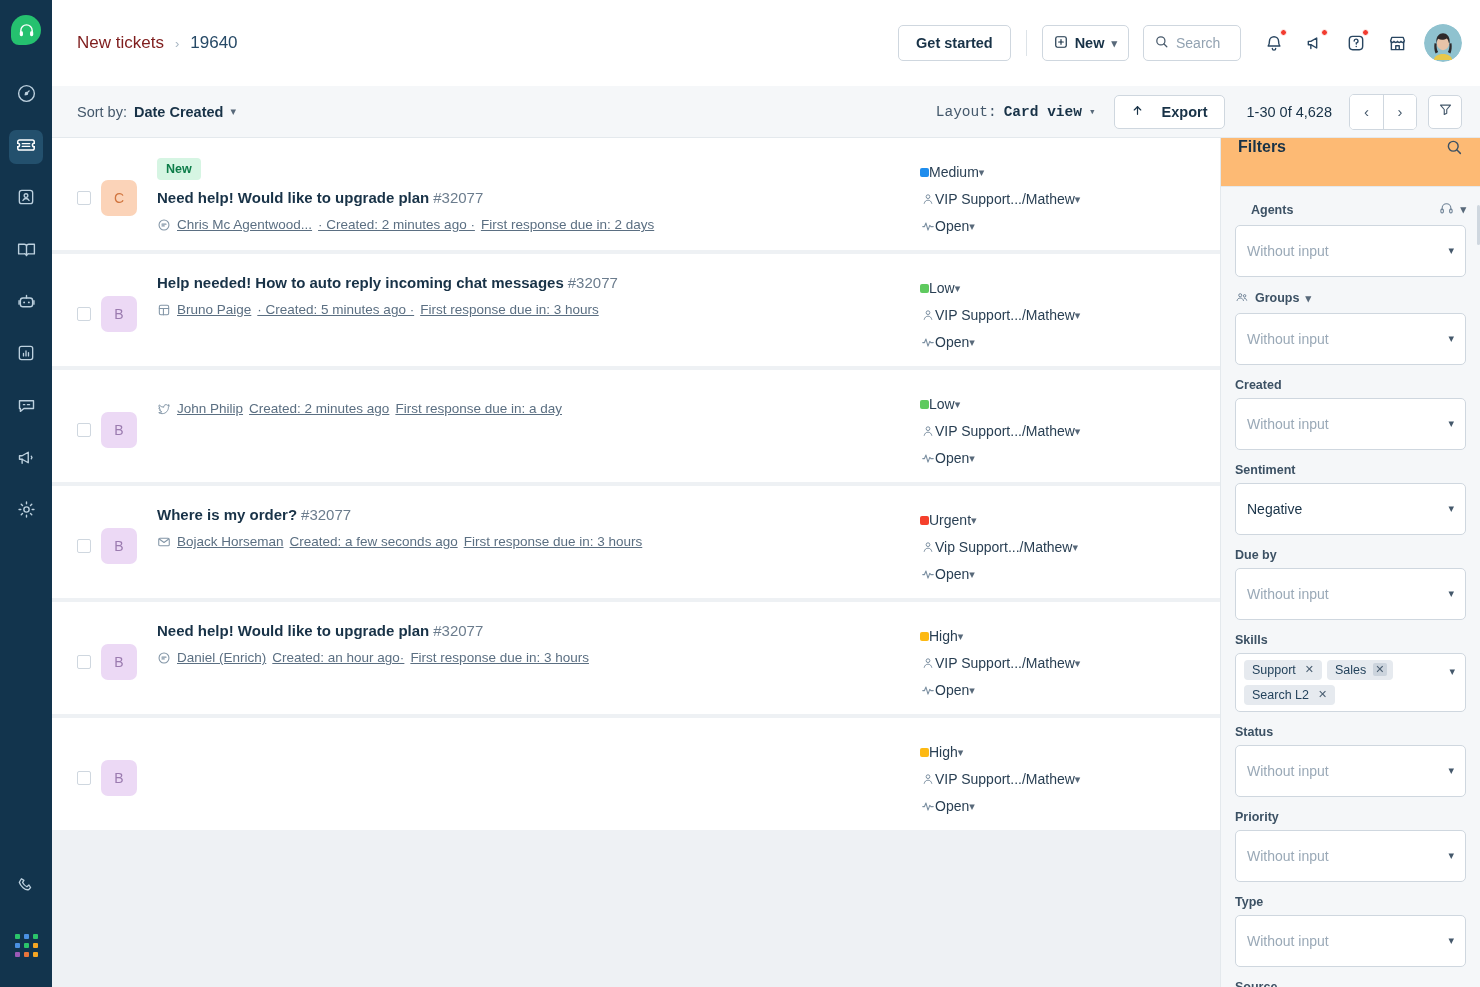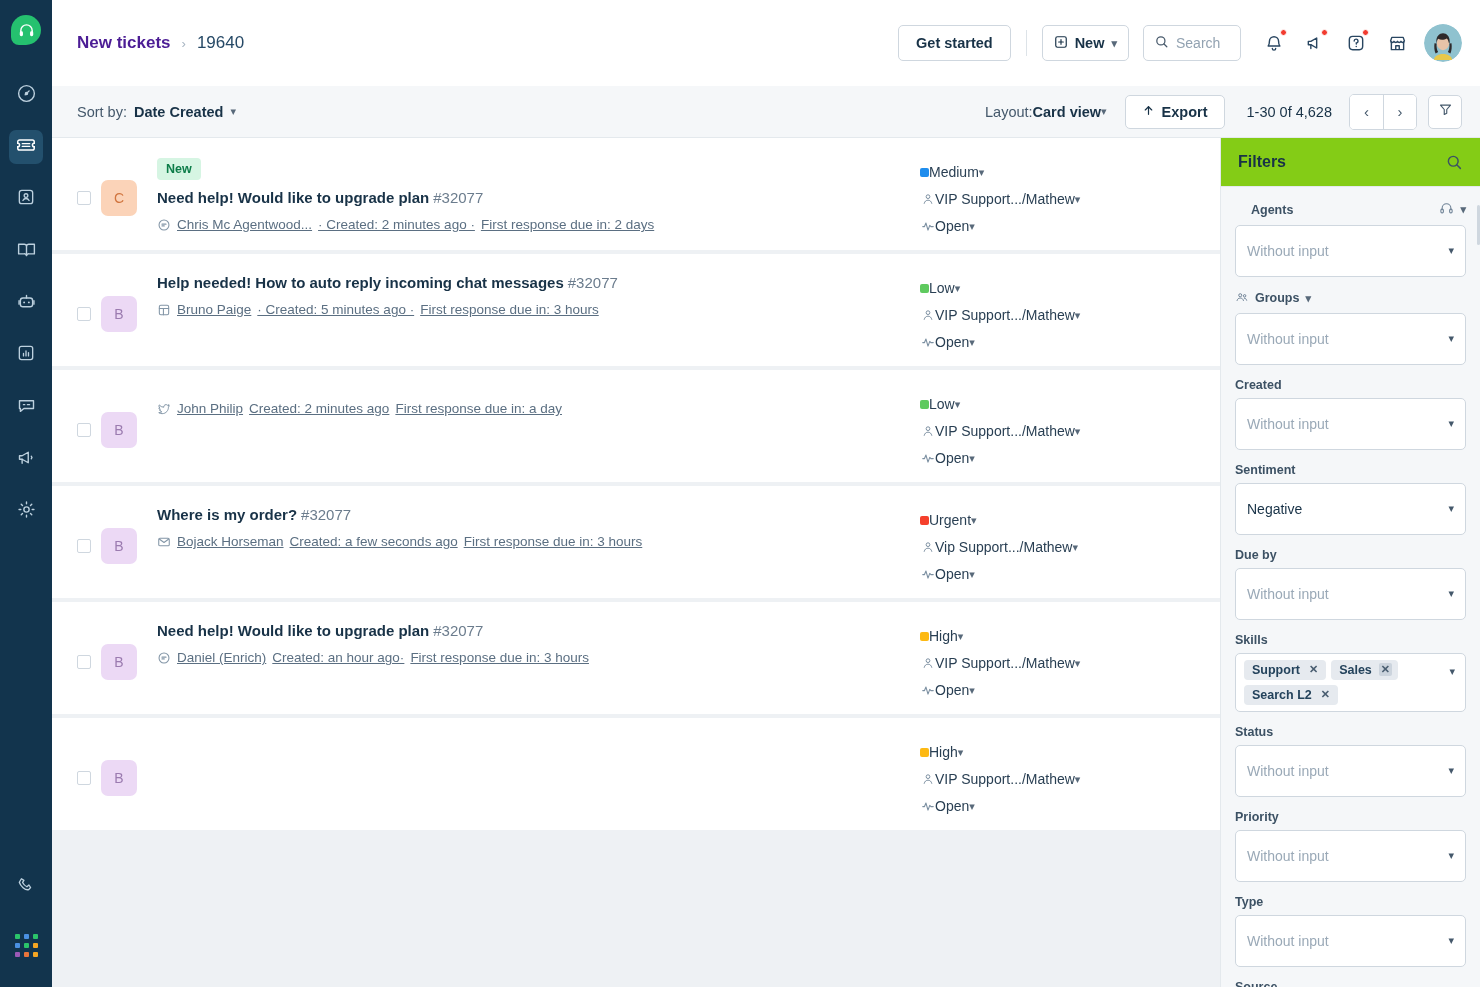--- a/index.html
+++ b/index.html
@@ -55,21 +55,21 @@
   
   .main { flex: 1; display: flex; flex-direction: column; height: 987px; background: #f5f7f9; }
 
   
   .header {
     height: 86px; background: #ffffff;
     display: flex; align-items: center; padding: 0 18px 0 25px;
     flex: 0 0 86px;
   }
   .breadcrumb { display: flex; align-items: center; gap: 11px; font-size: 17px; }
-  .crumb-link { color: #4c1d95; font-weight: bold; cursor: pointer; }
+  .crumb-link { color: #7f1d1d; font-weight: normal; cursor: pointer; }
   .crumb-sep { color: #a8b6c3; font-size: 13px; }
   .crumb-current { color: #264966; font-weight: 500; }
   .header-right { margin-left: auto; display: flex; align-items: center; gap: 0; }
   .btn {
     border: 1px solid #cfd7df; background: #fff; border-radius: 5px;
     font-family: inherit; font-size: 14.5px; font-weight: bold; color: #183247;
     cursor: pointer; display: inline-flex; align-items: center; justify-content: center;
   }
   .btn-getstarted { height: 36px; padding: 0 17px; }
   .hdr-divider { width: 1px; height: 26px; background: #dde3e8; margin: 0 15px; }
@@ -101,23 +101,23 @@
 
   
   .toolbar {
     height: 52px; background: #f5f7f9;
     display: flex; align-items: center; padding: 0 18px 0 25px;
     border-bottom: 1px solid #e4e9ed; flex: 0 0 52px;
   }
   .sortby { font-size: 14.5px; color: #44586b; display: flex; align-items: center; gap: 7px; cursor: pointer; }
   .sortby b { color: #183247; font-weight: bold; }
   .toolbar-right { margin-left: auto; display: flex; align-items: center; }
-  .layout-sel { font-size: 14.5px; color: #44586b; display: flex; align-items: center; cursor: pointer; margin-right: 18px; }
+  .layout-sel { font-size: 14.5px; color: #44586b; display: flex; align-items: center; gap: 7px; cursor: pointer; margin-right: 18px; font-family: Liberation Mono, monospace; }
   .layout-sel b { color: #183247; font-weight: bold; }
-  .btn-export { height: 34px; padding: 0 16px; gap: 7px; font-size: 14.5px; }
+  .btn-export { height: 34px; padding: 0 16px; gap: 18px; font-size: 14.5px; }
   .pager-count { font-size: 14.5px; color: #183247; margin: 0 17px 0 22px; }
   .pager {
     display: flex; border: 1px solid #cfd7df; border-radius: 5px; overflow: hidden; background: #fff;
   }
   .pager button {
     width: 33px; height: 34px; background: #fff; border: none; cursor: pointer;
     color: #44586b; font-size: 15px; font-family: inherit;
     display: flex; align-items: center; justify-content: center;
   }
   .pager button + button { border-left: 1px solid #cfd7df; }
@@ -165,22 +165,22 @@
   .pri-dot { width: 9px; height: 9px; border-radius: 2px; flex: 0 0 9px; }
   .tr-icon { color: #7b8fa1; width: 15px; display: inline-flex; align-items: center; justify-content: center; flex: 0 0 15px; }
   .chev { color: #58697a; font-size: 11px; }
 
   
   .filters {
     width: 260px; flex: 0 0 260px; background: #f5f7f9;
     border-left: 1px solid #e4e9ed; display: flex; flex-direction: column; overflow: hidden;
   }
   .filters-head {
-    height: 55px; display: flex; align-items: center; padding: 0 17px;
-    border-bottom: 1px solid #e4e9ed; background: #84cc16;
+    height: 55px; display: flex; align-items: flex-start; padding: 0 17px;
+    border-bottom: 1px solid #e4e9ed; background: #fdba74;
   }
   .filters-title { font-size: 16px; font-weight: bold; color: #183247; }
   .filters-search { margin-left: auto; color: #3c5164; cursor: pointer; display: flex; }
   .filters-body { padding: 14px 14px 20px 14px; overflow: hidden; }
   .f-group { margin-bottom: 13px; }
   .f-label {
     font-size: 12.5px; font-weight: bold; color: #3c5164; margin-bottom: 6px;
     display: flex; align-items: center; gap: 6px;
   }
   .f-label.indented { padding-left: 16px; }
@@ -193,21 +193,21 @@
   .f-input .ph { color: #9aa9b7; }
   .f-input .chevd { margin-left: auto; color: #44586b; font-size: 11px; }
   .f-multi {
     min-height: 36px; background: #fff; border: 1px solid #cfd7df; border-radius: 5px;
     padding: 6px 26px 6px 8px; position: relative; cursor: pointer;
     display: flex; flex-wrap: wrap; gap: 5px;
   }
   .chip {
     display: inline-flex; align-items: center; gap: 7px;
     background: #e6eaef; border-radius: 4px; padding: 3px 6px 3px 8px;
-    font-size: 12.5px; font-weight: bold; color: #24435c;
+    font-size: 12.5px; font-weight: normal; color: #24435c;
   }
   .chip .x { color: #4a5e71; font-size: 11px; cursor: pointer; padding: 0 2px; }
   .chip .x.hl { background: #ccd4dd; border-radius: 2px; }
   .f-multi .chevd {
     position: absolute; right: 10px; top: 11px; color: #44586b; font-size: 11px;
   }
   .scroll-hint {
     position: absolute; right: 0; top: 205px; width: 3px; height: 40px;
     background: #cfd7df; border-radius: 2px;
   }

